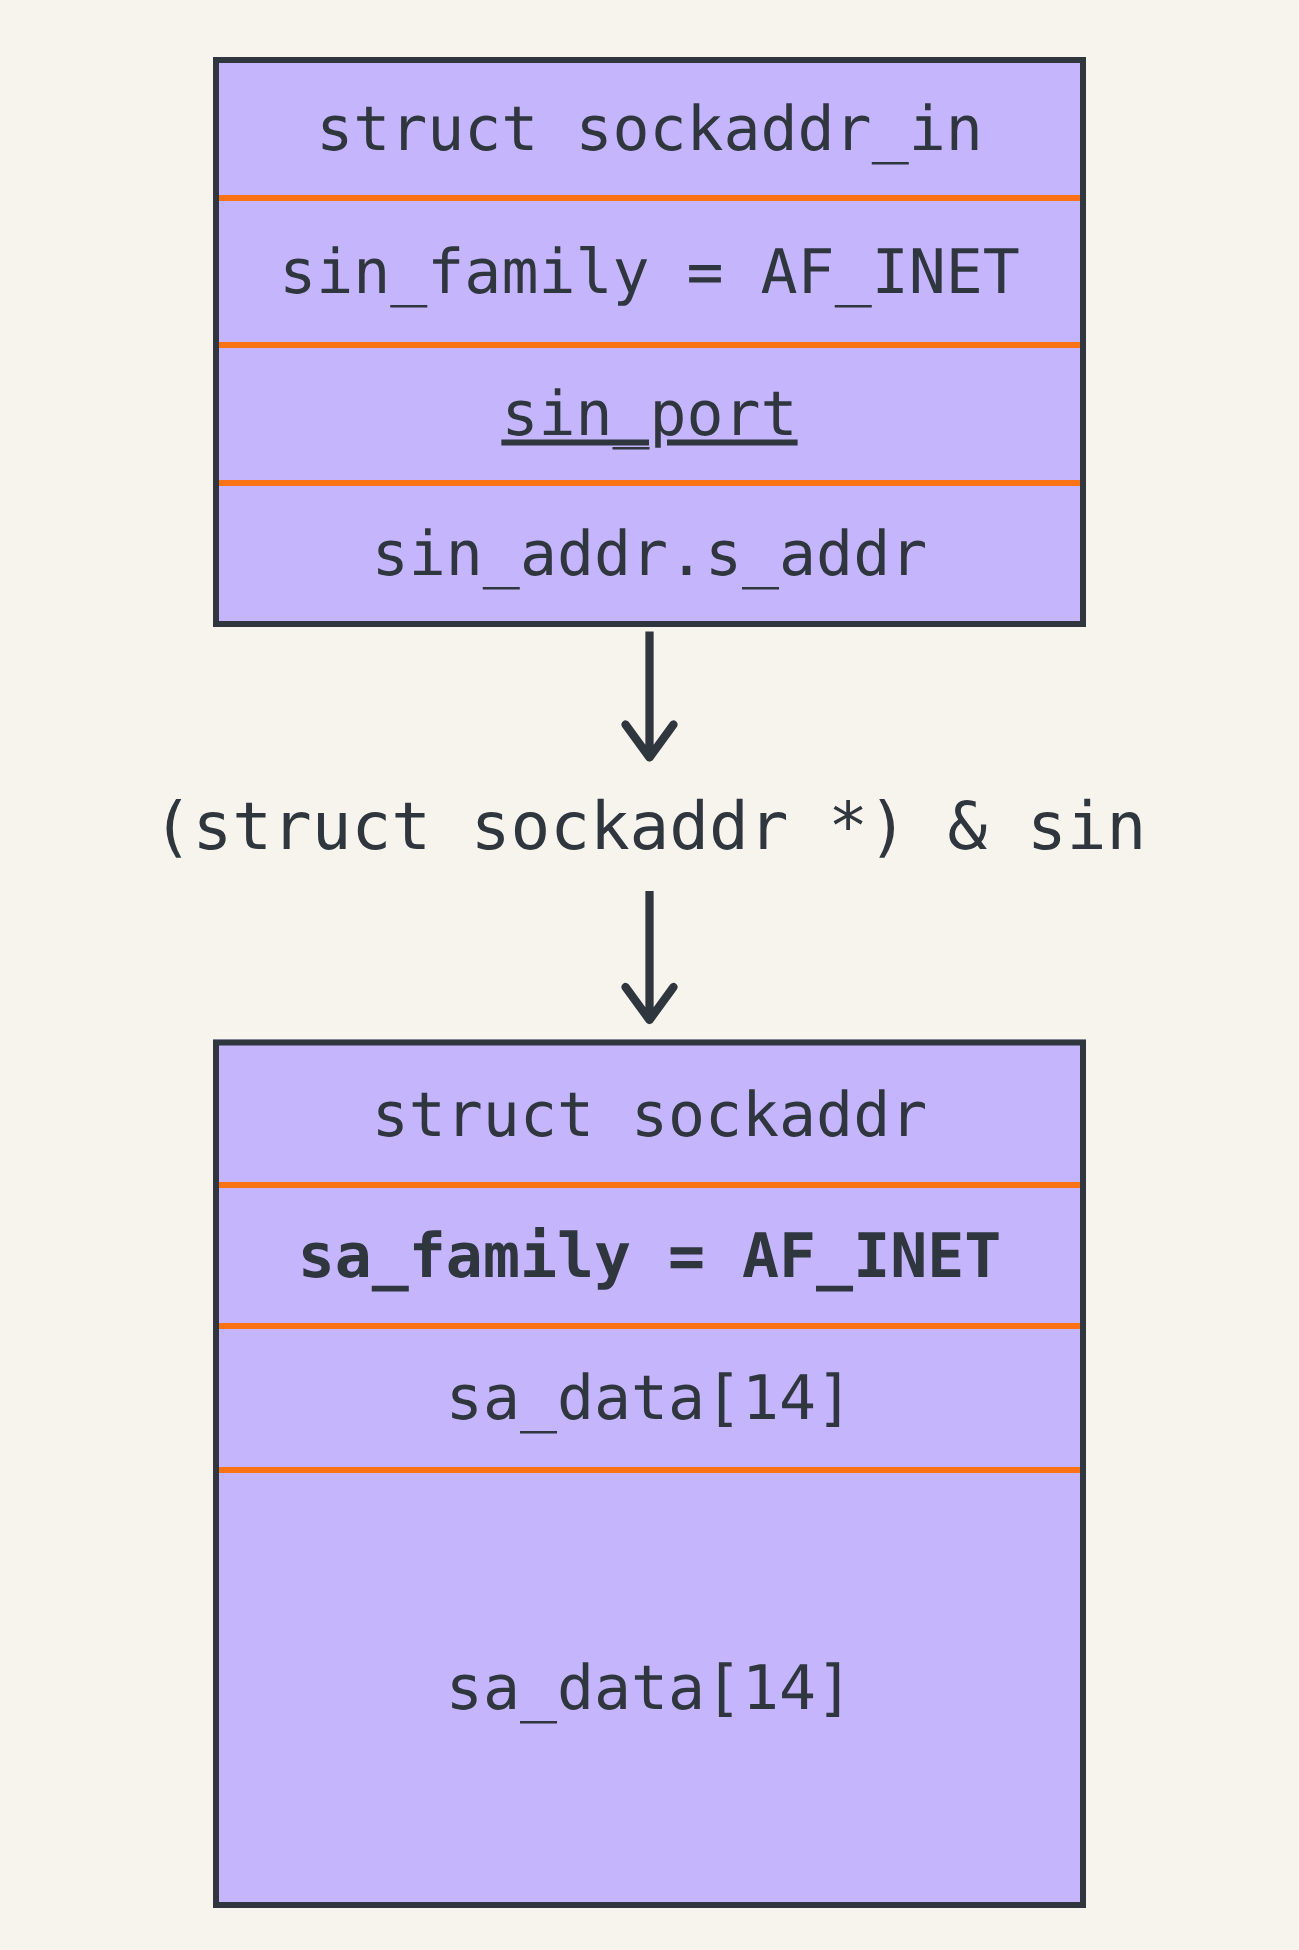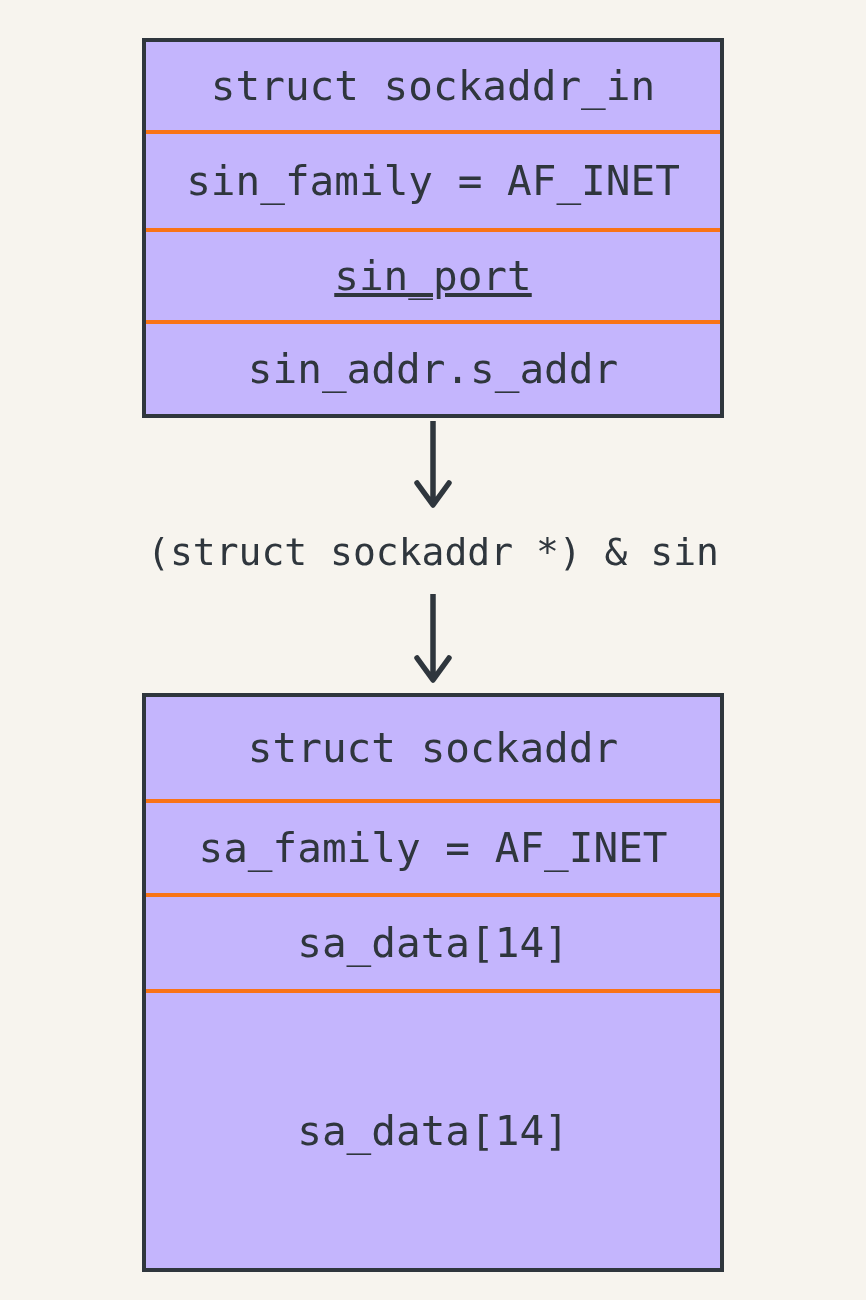--- a/index.html
+++ b/index.html
@@ -38,38 +38,38 @@
   }
   .cell + .cell {
     border-top: 4px solid #f97316;
   }
   
   #box-sockaddr-in .r1 { height: 88px; }
   #box-sockaddr-in .r2 { height: 94px; }
   #box-sockaddr-in .r3 { height: 88px; text-decoration: underline; }
   #box-sockaddr-in .r4 { height: 90px; }
   
-  #box-sockaddr .r1 { height: 102px; }
-  #box-sockaddr .r2 { height: 90px; }
+  #box-sockaddr .r1 { height: 91px; }
+  #box-sockaddr .r2 { height: 90px; font-weight: bold; }
   #box-sockaddr .r3 { height: 92px; }
   #box-sockaddr .r4 { flex: 1; }
   .arrow {
     position: absolute;
     left: 409px;
     width: 48px;
   }
   #arrow-top    { top: 421px; height: 90px; }
   #arrow-bottom { top: 594px; height: 92px; }
   .cast-label {
     position: absolute;
     left: 0;
     top: 524px;
     width: 866px;
     text-align: center;
-    font-size: 38px;
+    font-size: 44px;
     line-height: 56px;
     white-space: nowrap;
   }
 </style>
 </head>
 <body>
 
 <div class="struct-box" id="box-sockaddr-in">
   <div class="cell r1">struct sockaddr_in</div>
   <div class="cell r2">sin_family = AF_INET</div>

